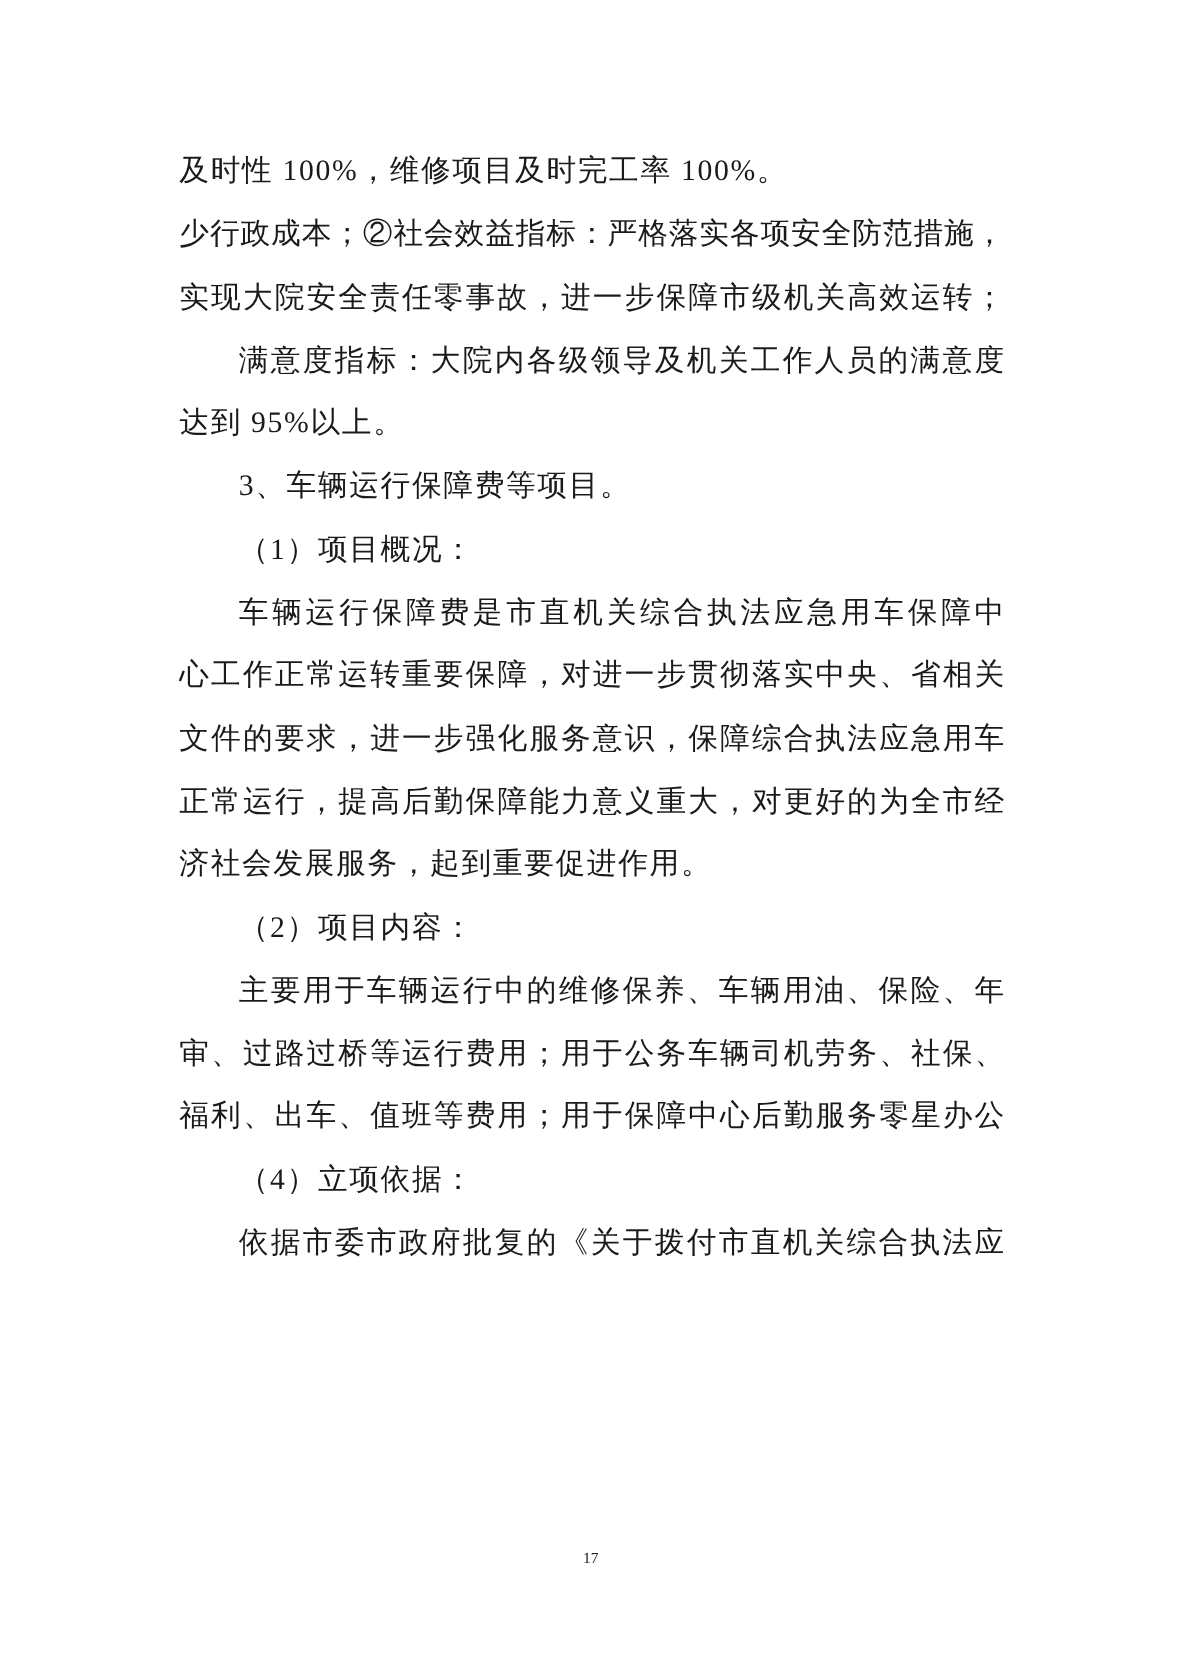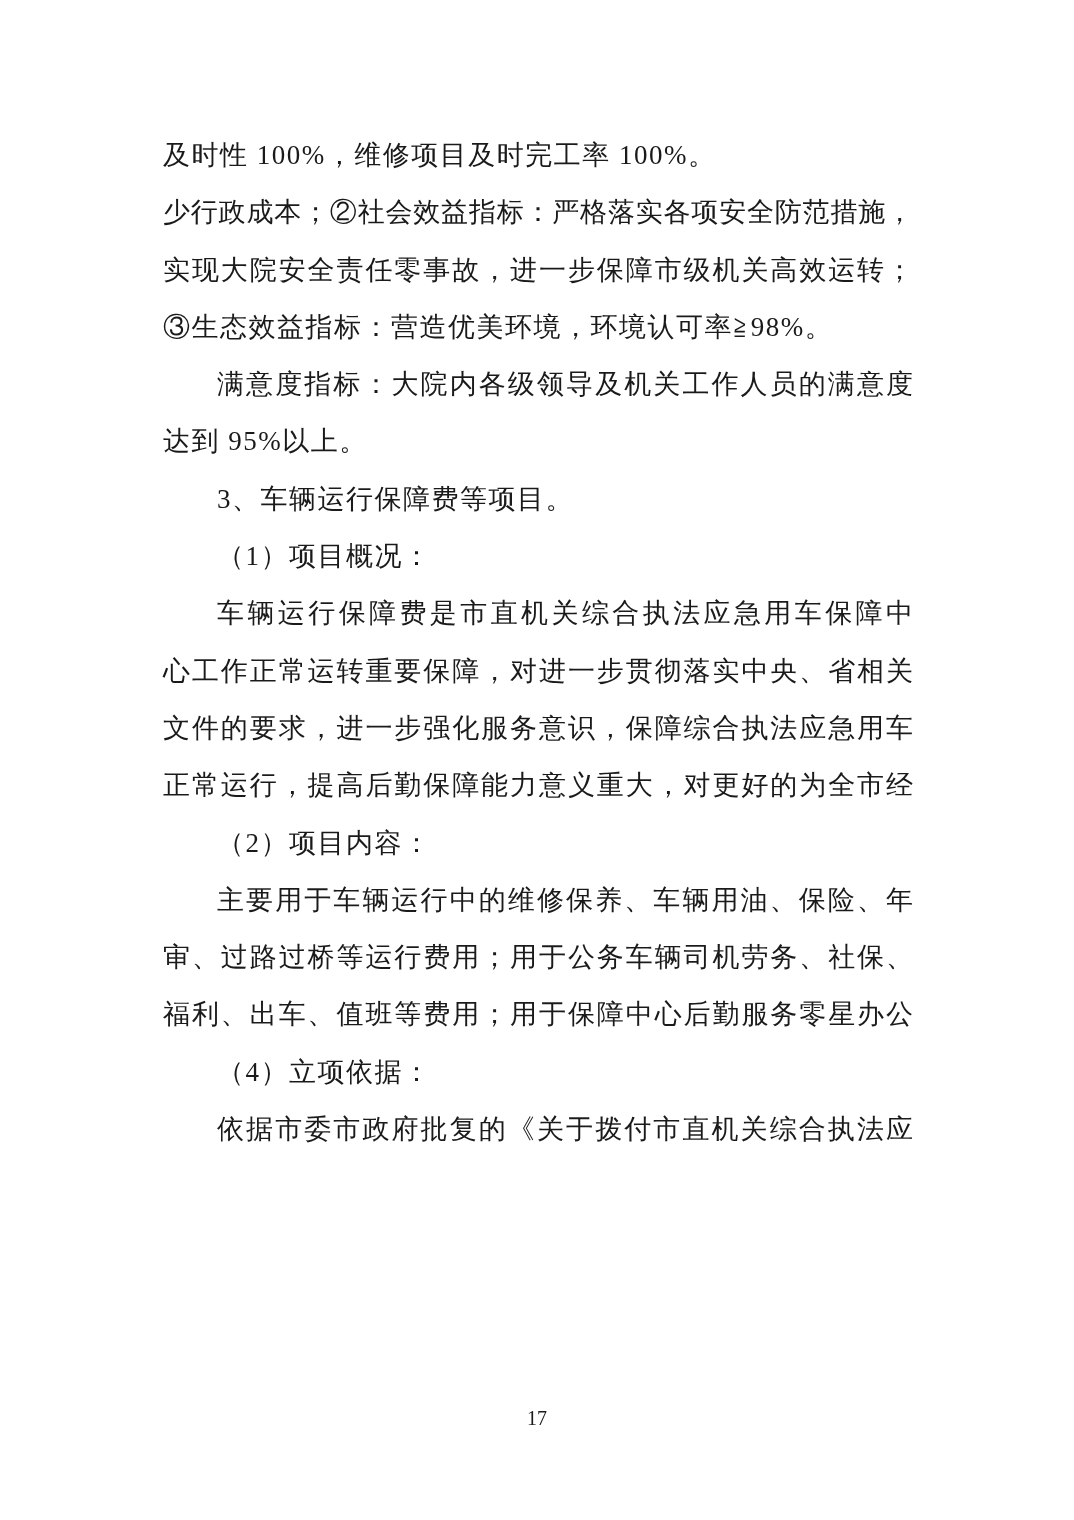--- a/index.html
+++ b/index.html
@@ -42,42 +42,42 @@
   }
   .line.indent {
     text-indent: 54px;
   }
   .page-number {
     position: absolute;
     top: 1404px;
     left: 0;
     width: 100%;
     text-align: center;
-    font-size: 20px;
+    font-size: 14px;
     line-height: 28px;
     color: #1a1a1a;
   }
 </style>
 </head>
 <body>
 
 <div class="page">
   <div class="body-text">
       <div class="line">及时性 100%，维修项目及时完工率 100%。</div>
       <div class="line fill">少行政成本；②社会效益指标：严格落实各项安全防范措施，</div>
       <div class="line fill">实现大院安全责任零事故，进一步保障市级机关高效运转；</div>
-      <div class="line">③生态效益指标：营造优美环境，环境认可率≧98%。</div>
       <div class="line indent fill">满意度指标：大院内各级领导及机关工作人员的满意度</div>
       <div class="line">达到 95%以上。</div>
       <div class="line indent">3、车辆运行保障费等项目。</div>
       <div class="line indent">（1）项目概况：</div>
       <div class="line indent fill">车辆运行保障费是市直机关综合执法应急用车保障中</div>
       <div class="line fill">心工作正常运转重要保障，对进一步贯彻落实中央、省相关</div>
       <div class="line fill">文件的要求，进一步强化服务意识，保障综合执法应急用车</div>
       <div class="line fill">正常运行，提高后勤保障能力意义重大，对更好的为全市经</div>
+      <div class="line">济社会发展服务，起到重要促进作用。</div>
       <div class="line indent">（2）项目内容：</div>
       <div class="line indent fill">主要用于车辆运行中的维修保养、车辆用油、保险、年</div>
       <div class="line fill">审、过路过桥等运行费用；用于公务车辆司机劳务、社保、</div>
       <div class="line fill">福利、出车、值班等费用；用于保障中心后勤服务零星办公</div>
       <div class="line indent">（4）立项依据：</div>
       <div class="line indent fill">依据市委市政府批复的《关于拨付市直机关综合执法应</div>
     </div>
   <div class="page-number">17</div>
 </div>
 

